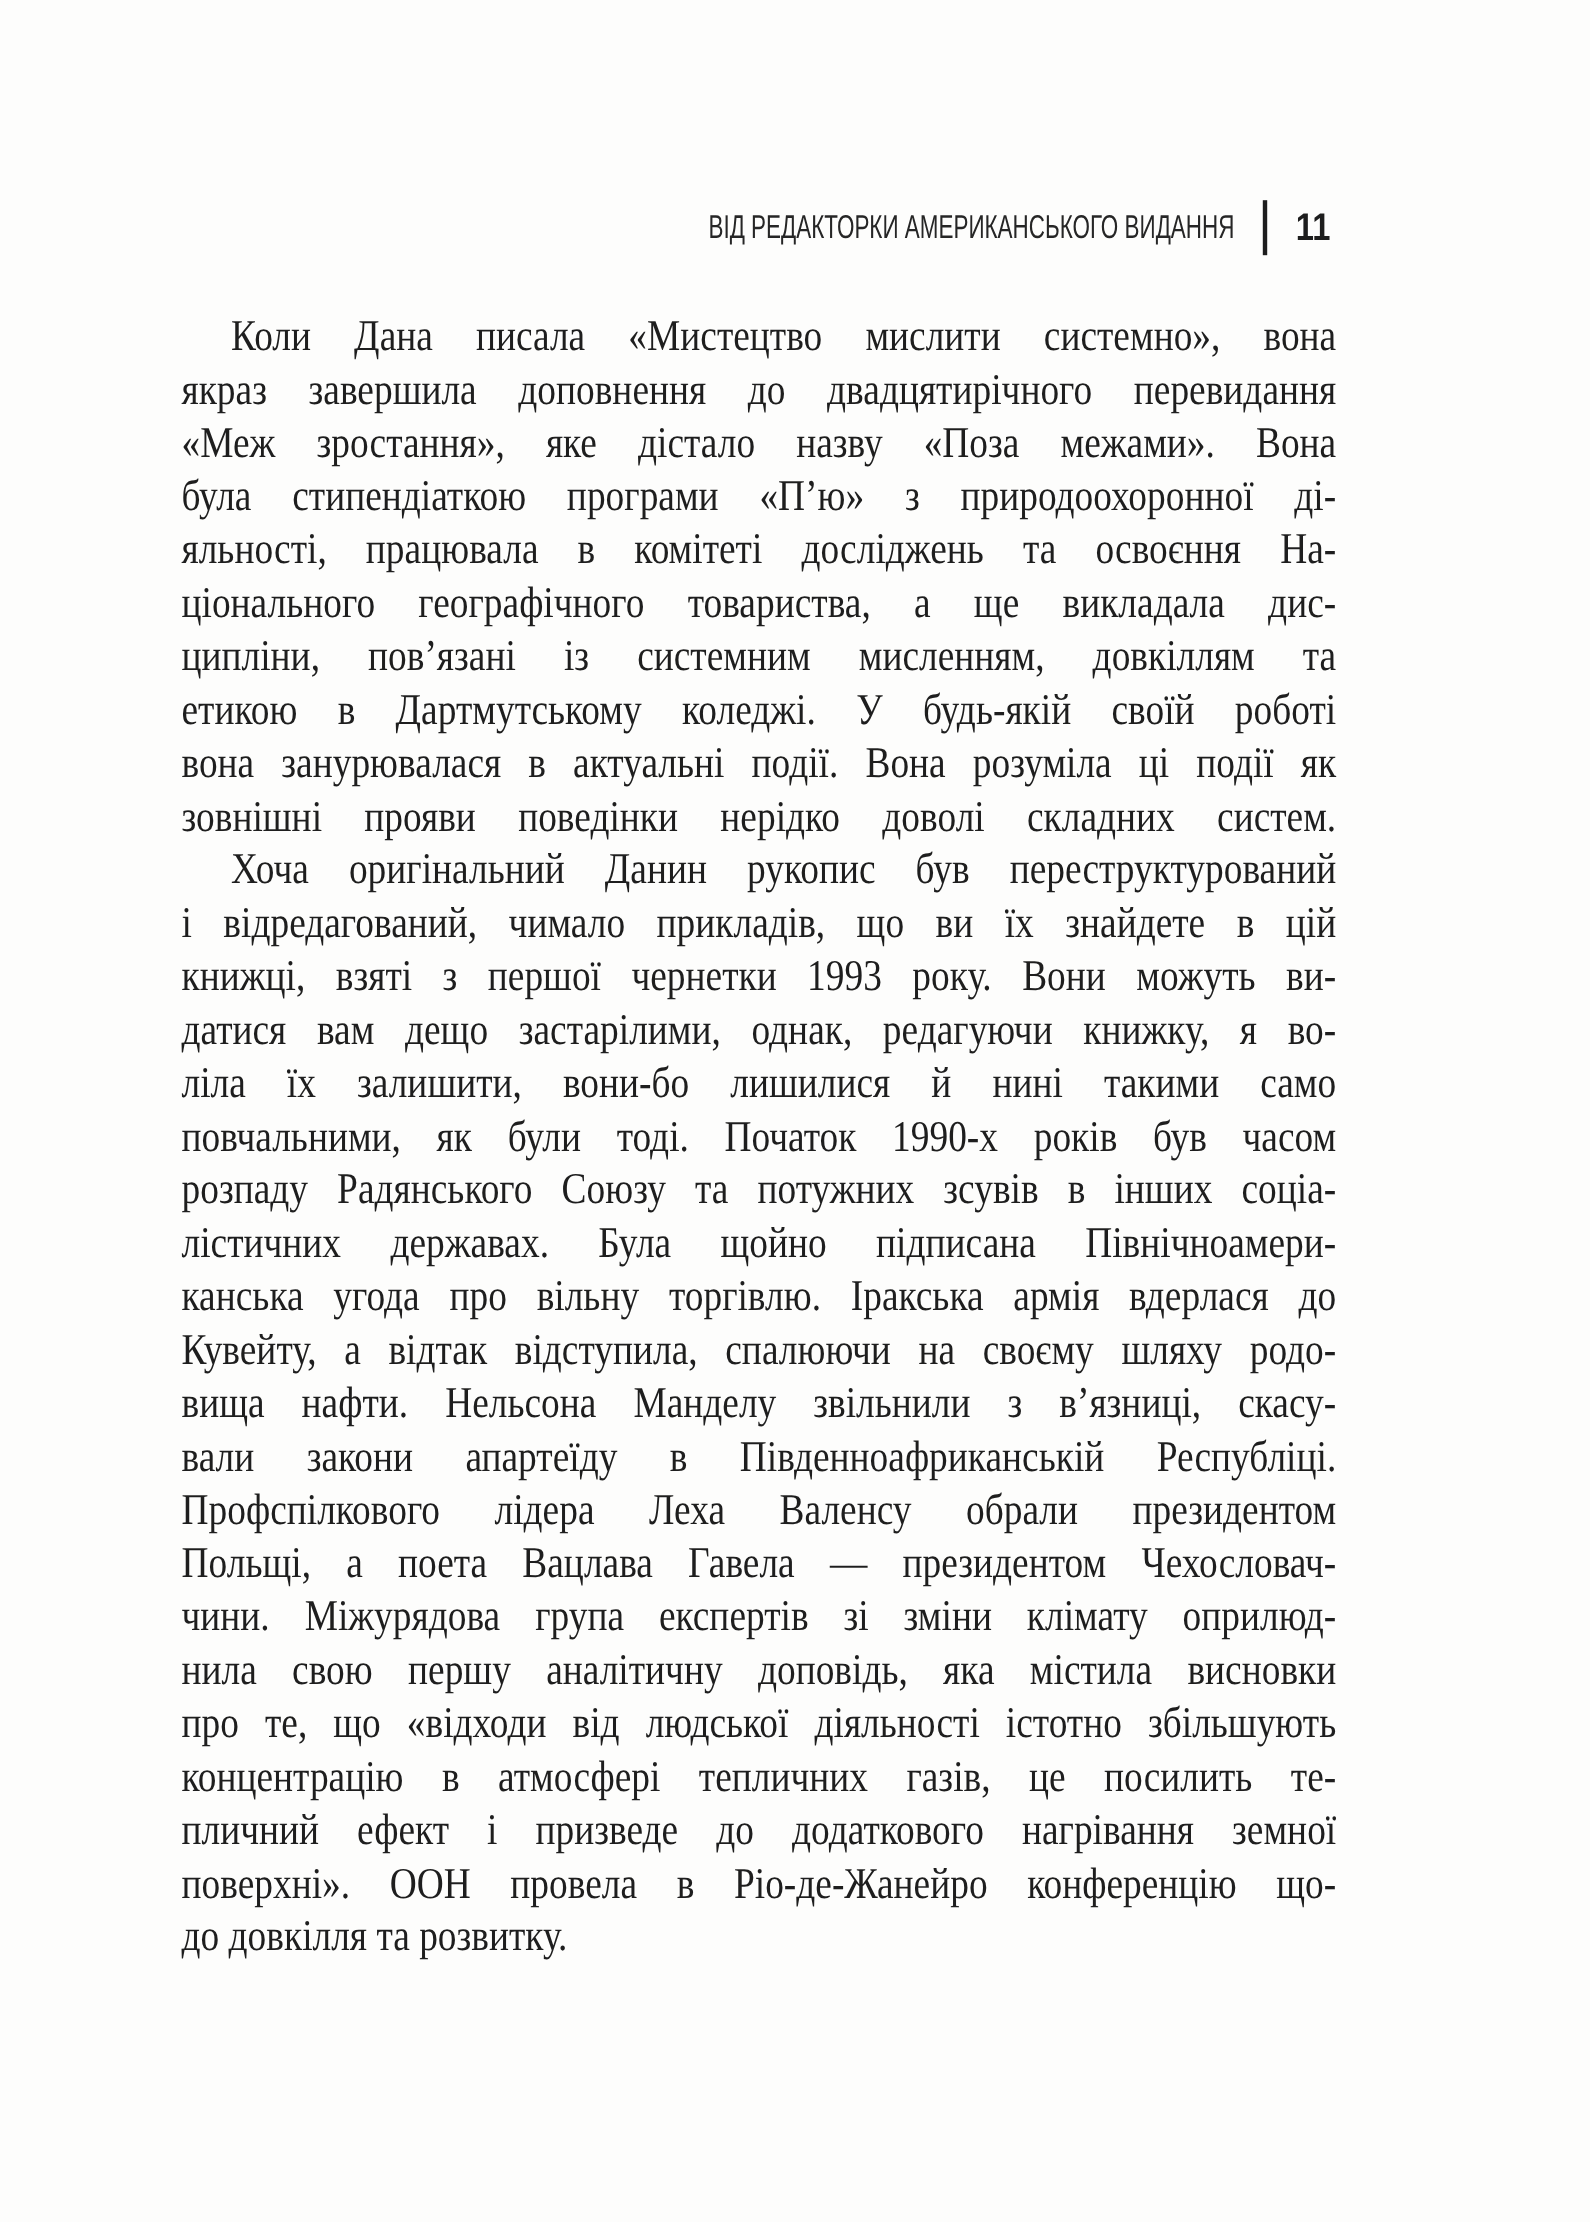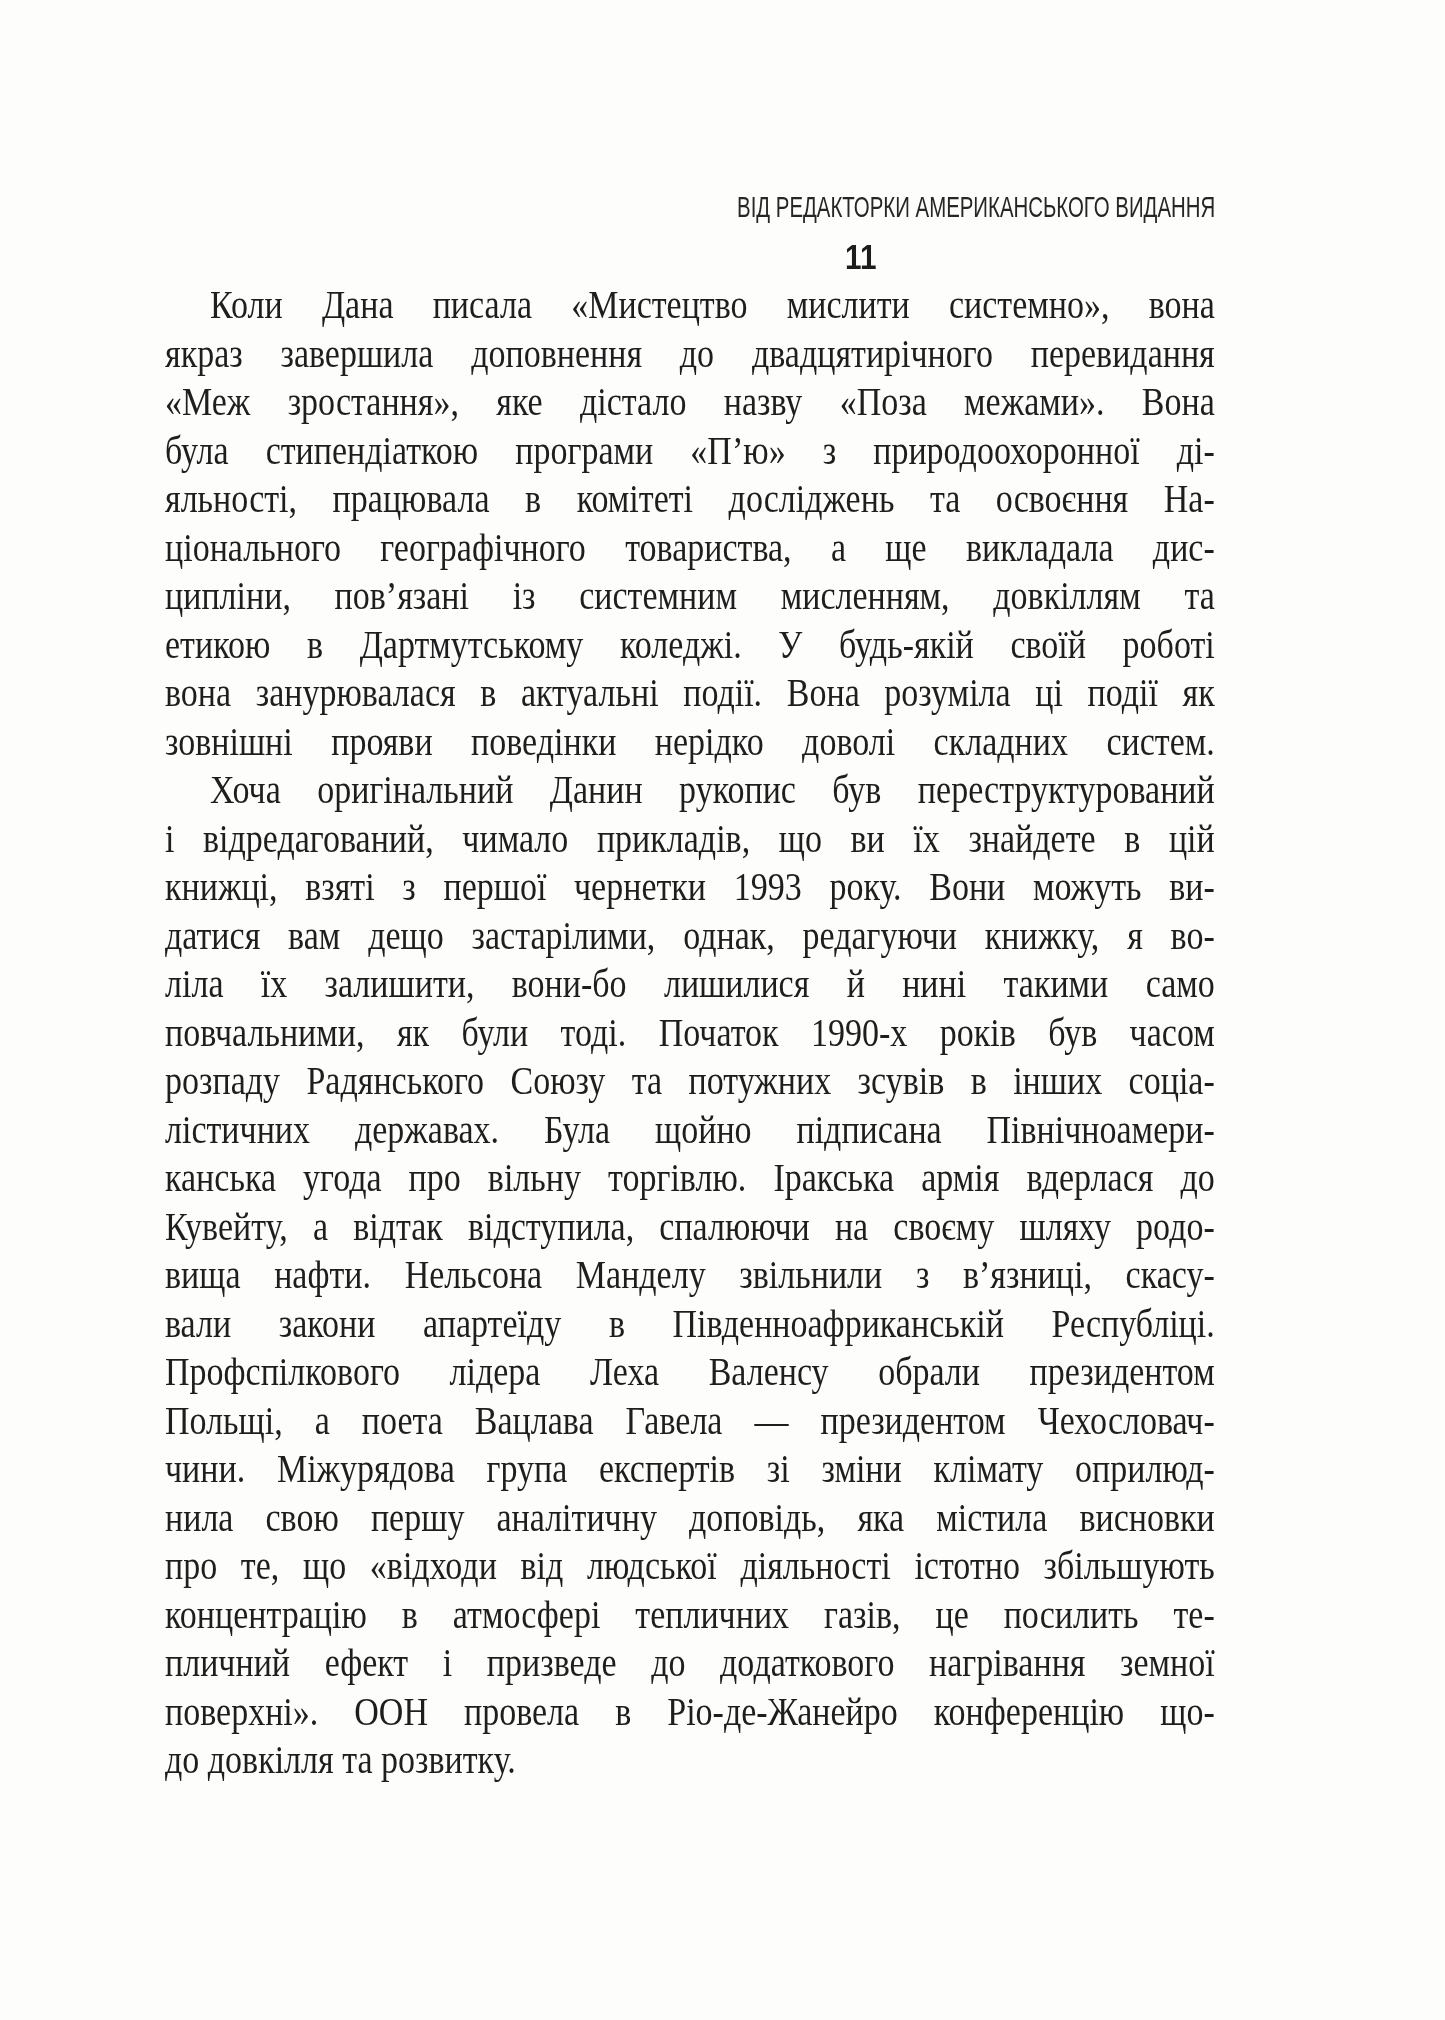--- a/index.html
+++ b/index.html
@@ -18,21 +18,20 @@
 
   
   .running-header {
     position: absolute;
     top: 182px;
     right: 230px;
     height: 50px;
     display: flex;
     align-items: center;
     gap: 0;
-    flex-direction: column;
   }
   .running-header .title {
     font-family: "Liberation Sans", "DejaVu Sans", sans-serif;
     font-size: 30px;
     font-weight: 500;
     letter-spacing: 0px;
     color: #262626;
     white-space: nowrap;
     transform: scaleX(0.68);
     transform-origin: 100% 50%;

